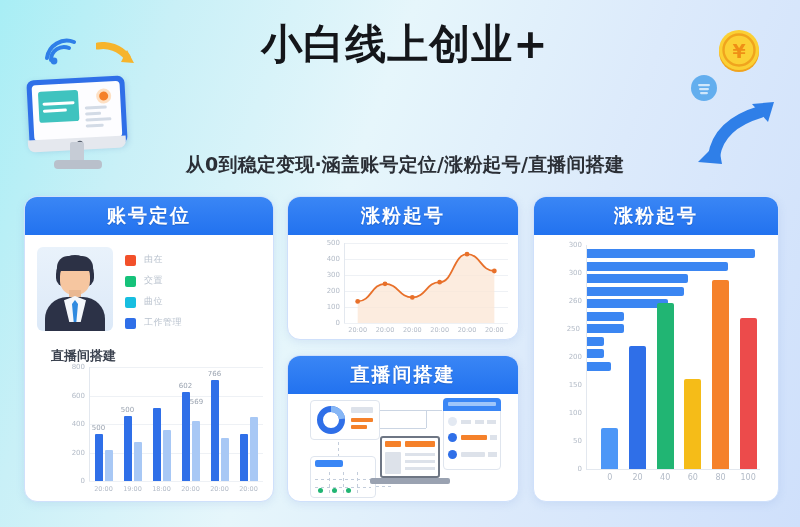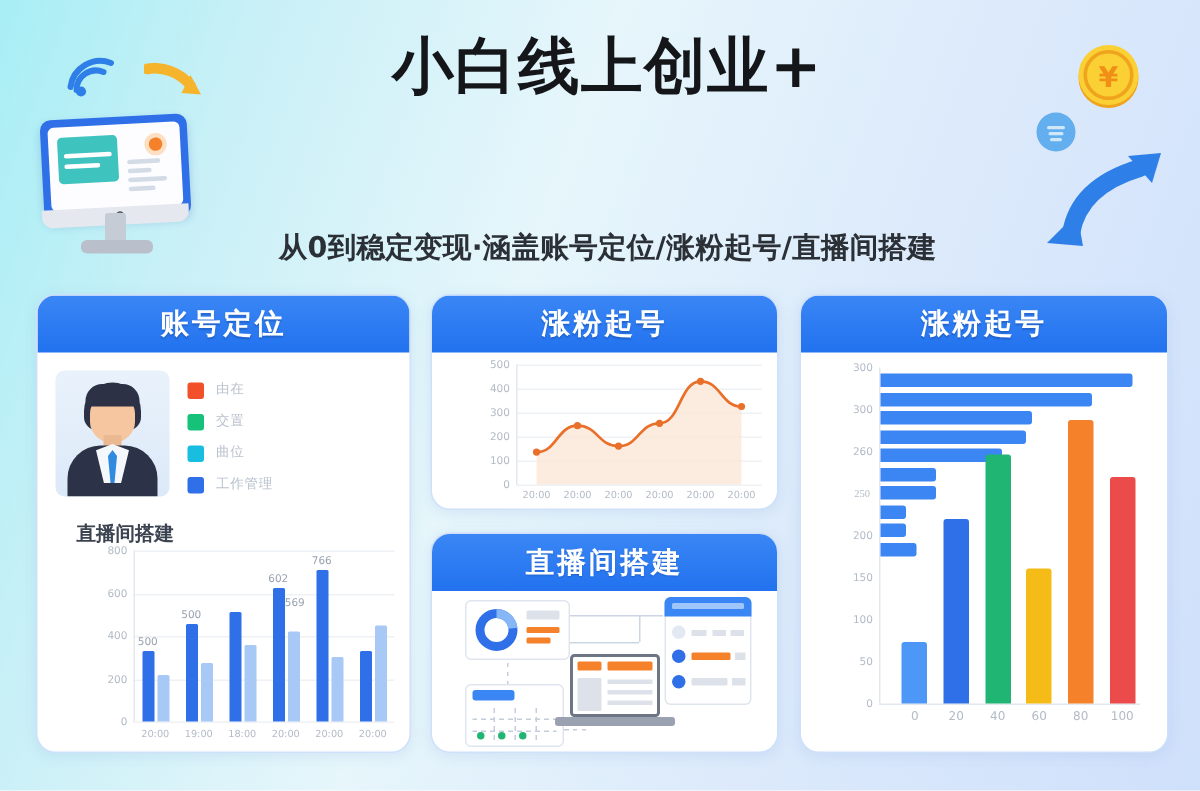--- a/index.html
+++ b/index.html
@@ -340,21 +340,21 @@
   <div class="card" id="card-money">
     <div class="card-head">
       <span class="ttl">涨粉起号</span>
     </div>
     <div class="plot" id="money-plot" style="position:absolute; left:48px; top:48px; width:178px; height:240px;">
         <div class="ytick" style="top: 224px; right: 178px;">0</div>
         <div class="ytick" style="top: 196px; right: 178px;">50</div>
         <div class="ytick" style="top: 168px; right: 178px;">100</div>
         <div class="ytick" style="top: 140px; right: 178px;">150</div>
         <div class="ytick" style="top: 112px; right: 178px;">200</div>
-        <div class="ytick" style="top: 84px; right: 180px; font-family: Liberation Serif, serif;">250</div>
+        <div class="ytick" style="top: 84px; right: 180px;">250</div>
         <div class="ytick" style="top: 56px; right: 178px;">260</div>
         <div class="ytick" style="top: 28px; right: 178px;">300</div>
         <div class="ytick" style="top: 0px; right: 178px;">300</div>
         <div class="axisline" style="left: 4px; top: 0px; width: 1px; height: 224px;"></div>
         <div class="axisline" style="left: 4px; top: 224px; width: 174px; height: 1px;"></div>
         <div class="hbar" style="left: 5px; top: 4px; width: 168px; height: 9px;"></div>
         <div class="hbar" style="left: 5px; top: 16.5px; width: 141.12px; height: 9px;"></div>
         <div class="hbar" style="left: 5px; top: 29px; width: 100.8px; height: 9px;"></div>
         <div class="hbar" style="left: 5px; top: 41.5px; width: 97.44px; height: 9px;"></div>
         <div class="hbar" style="left: 5px; top: 54px; width: 80.64px; height: 9px;"></div>

